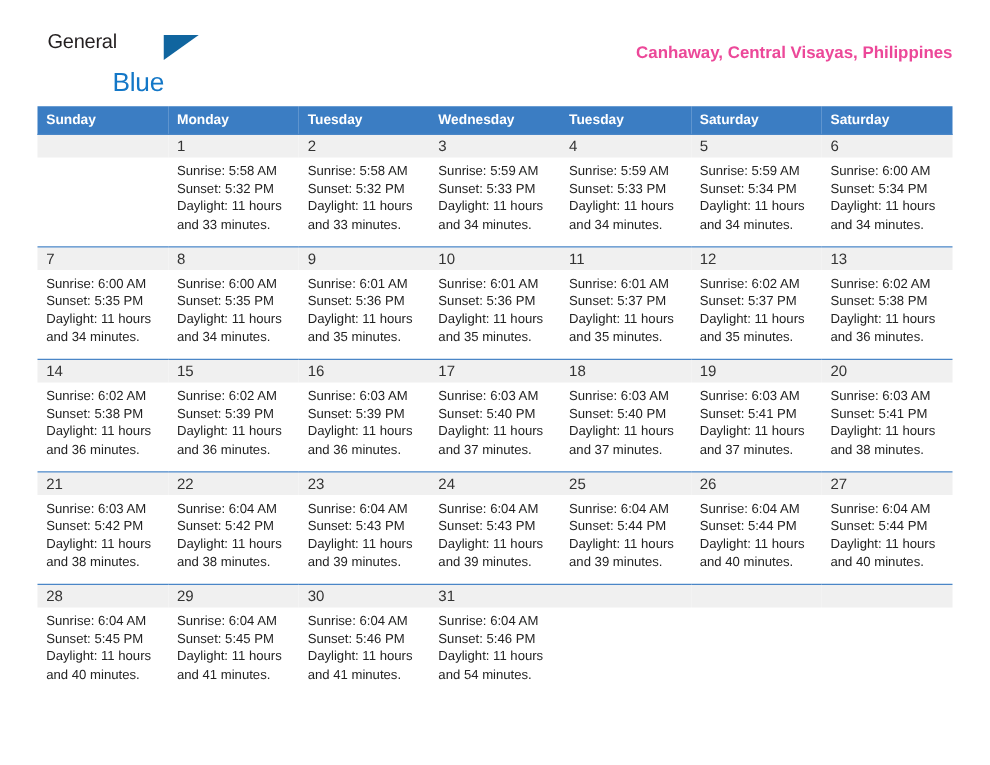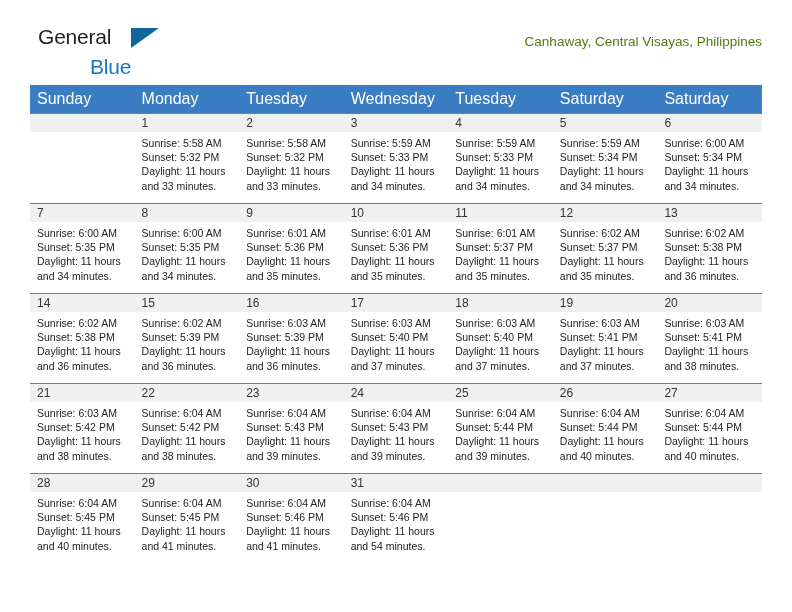--- a/index.html
+++ b/index.html
@@ -37,21 +37,21 @@
   .logo {
     position: relative;
     width: 140px;
     height: 48px;
     flex: none;
   }
   .logo-general {
     position: absolute;
     left: 8px;
     top: 1px;
-    font-size: 21px;
+    font-size: 16px;
     letter-spacing: -0.2px;
     color: #231f20;
   }
   .logo-blue {
     position: absolute;
     left: 60px;
     top: 31px;
     font-size: 21px;
     letter-spacing: -0.2px;
     color: #1377c7;
@@ -71,37 +71,38 @@
     padding-top: 0px;
   }
   .cal-title {
     font-size: 27px;
     color: #1a1a1a;
     line-height: 1.05;
     white-space: nowrap;
   }
   .cal-subtitle {
     font-size: 13.5px;
-    color: #4d7c0f;
+    color: #ec4899;
     margin-top: 10px;
     white-space: nowrap;
+    font-weight: bold;
   }
 
   
   .cal {
     margin-top: 13px;
     width: 732px;
     border-collapse: collapse;
     table-layout: fixed;
   }
   .cal th {
     background: #3b7dc3;
     color: #ffffff;
-    font-size: 16px;
-    font-weight: normal;
+    font-size: 11px;
+    font-weight: bold;
     text-align: left;
     padding: 5px 0 5px 7px;
     height: 19px;
     box-sizing: border-box;
   }
   .cal td {
     vertical-align: top;
     padding: 0;
     border-top: 1px solid #3b7dc3;
     height: 90px;

